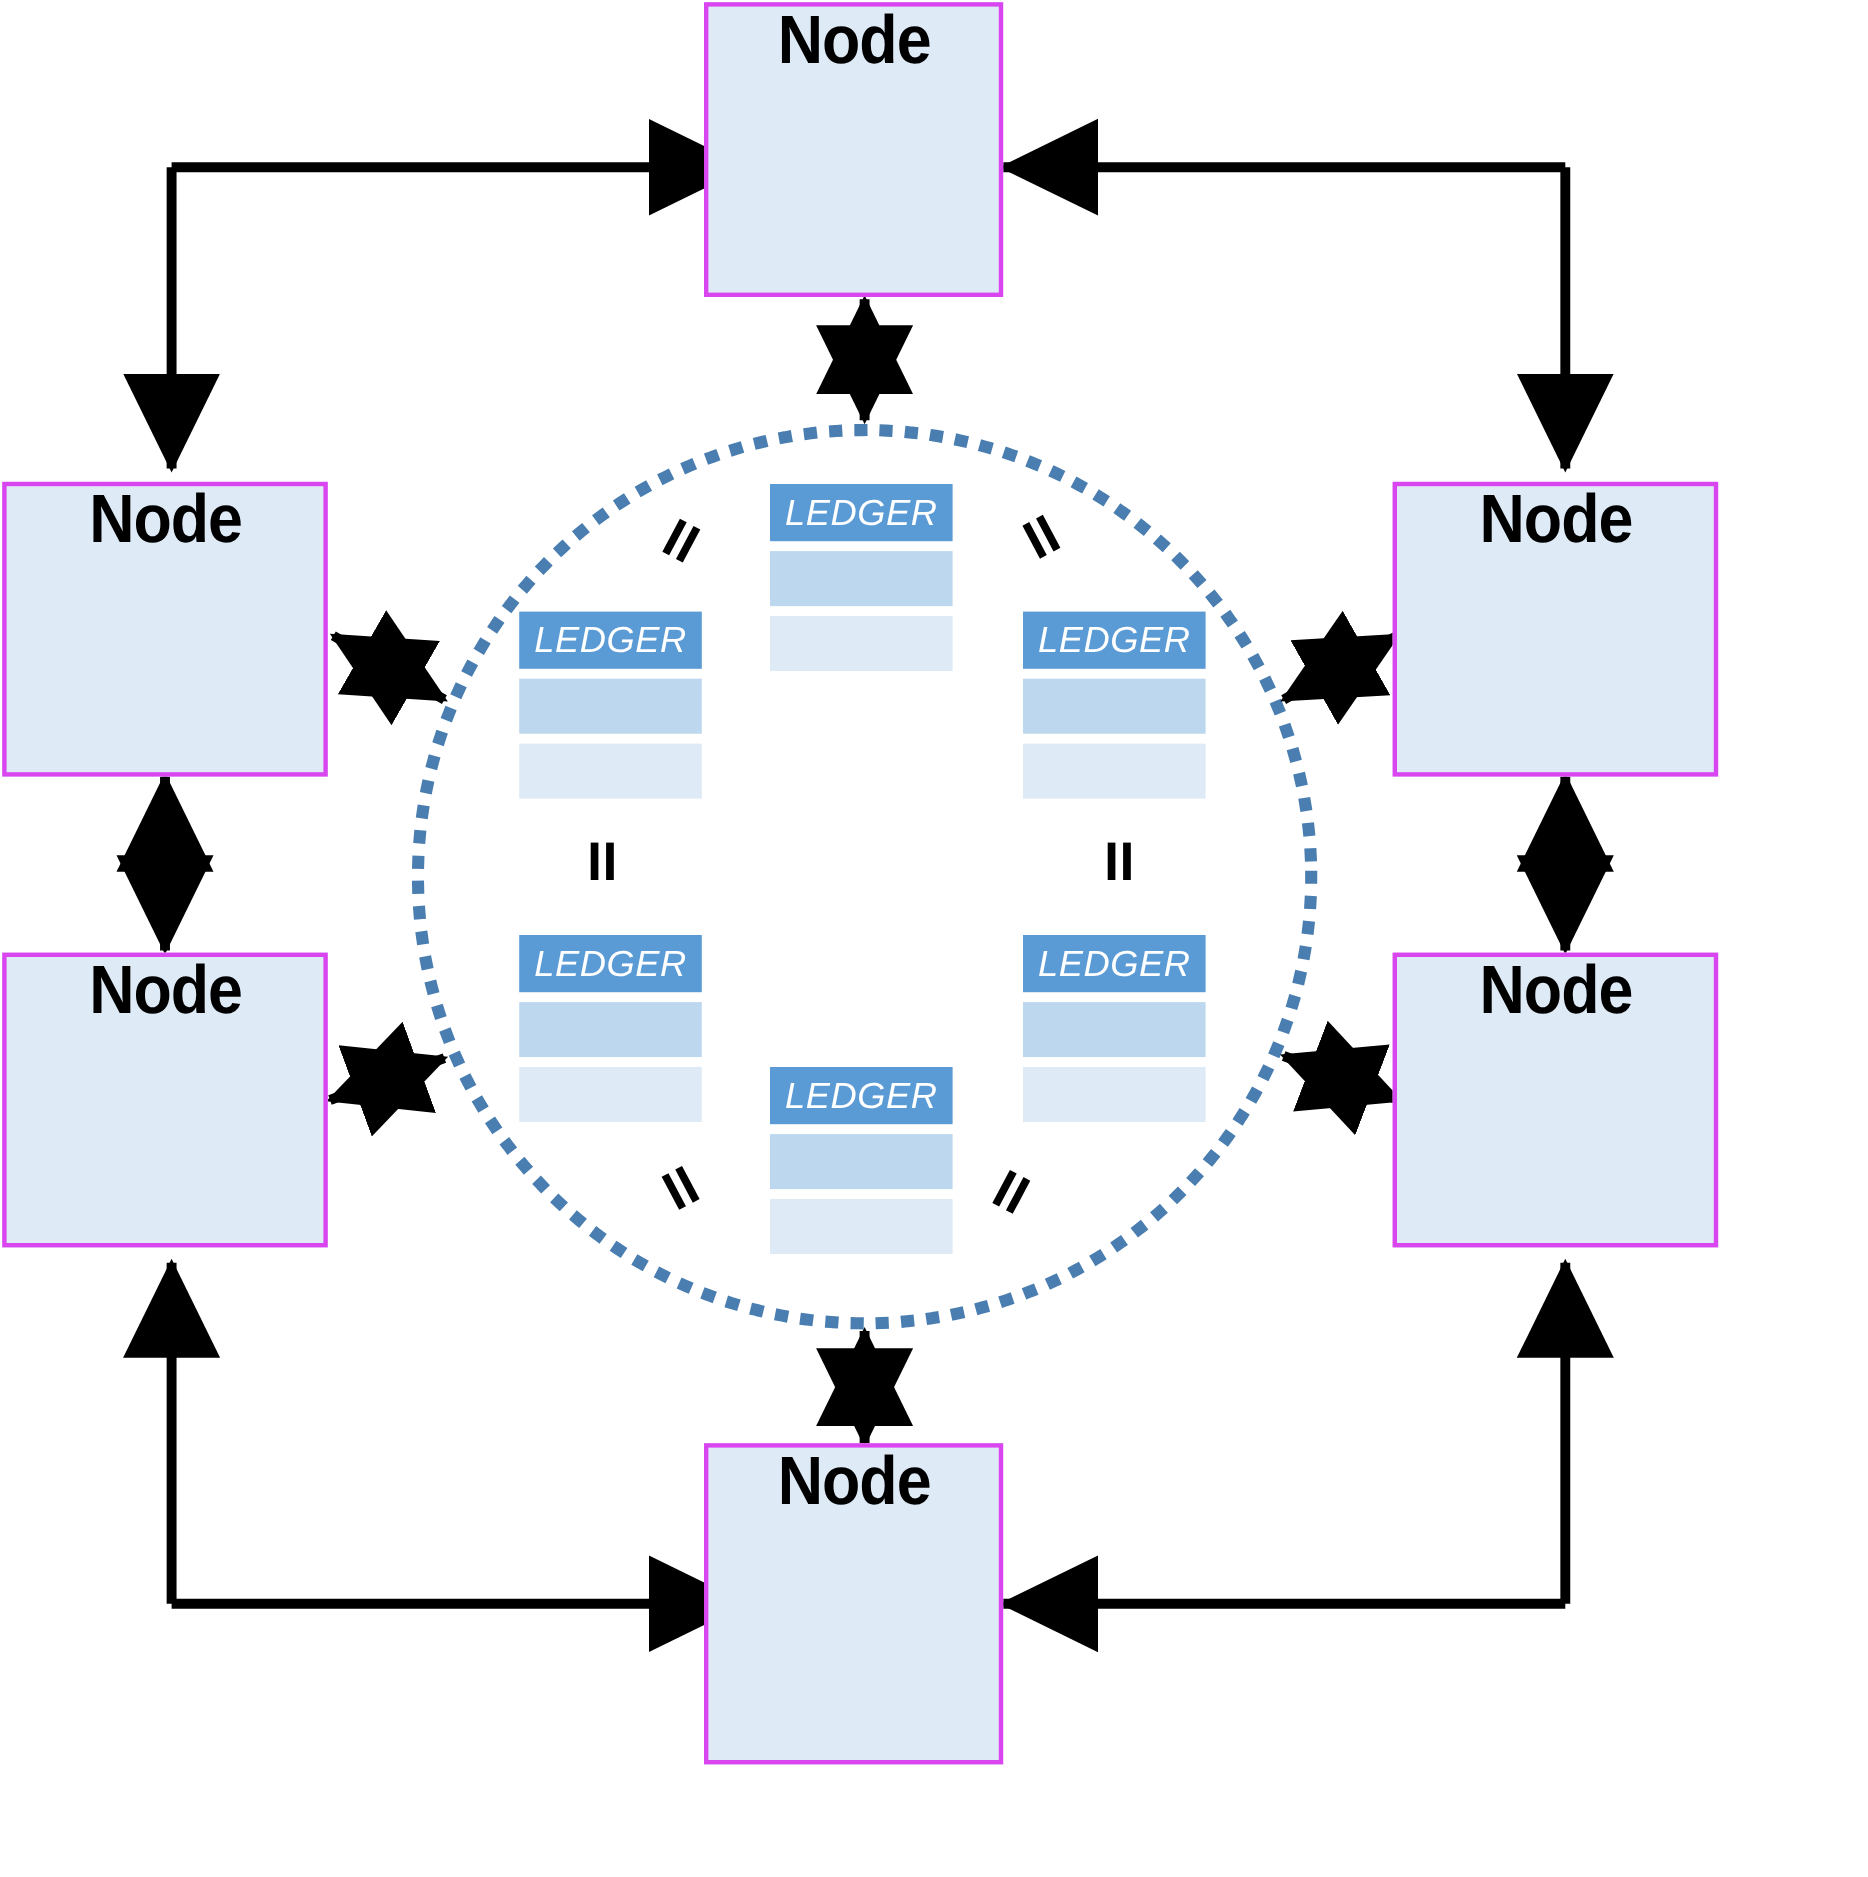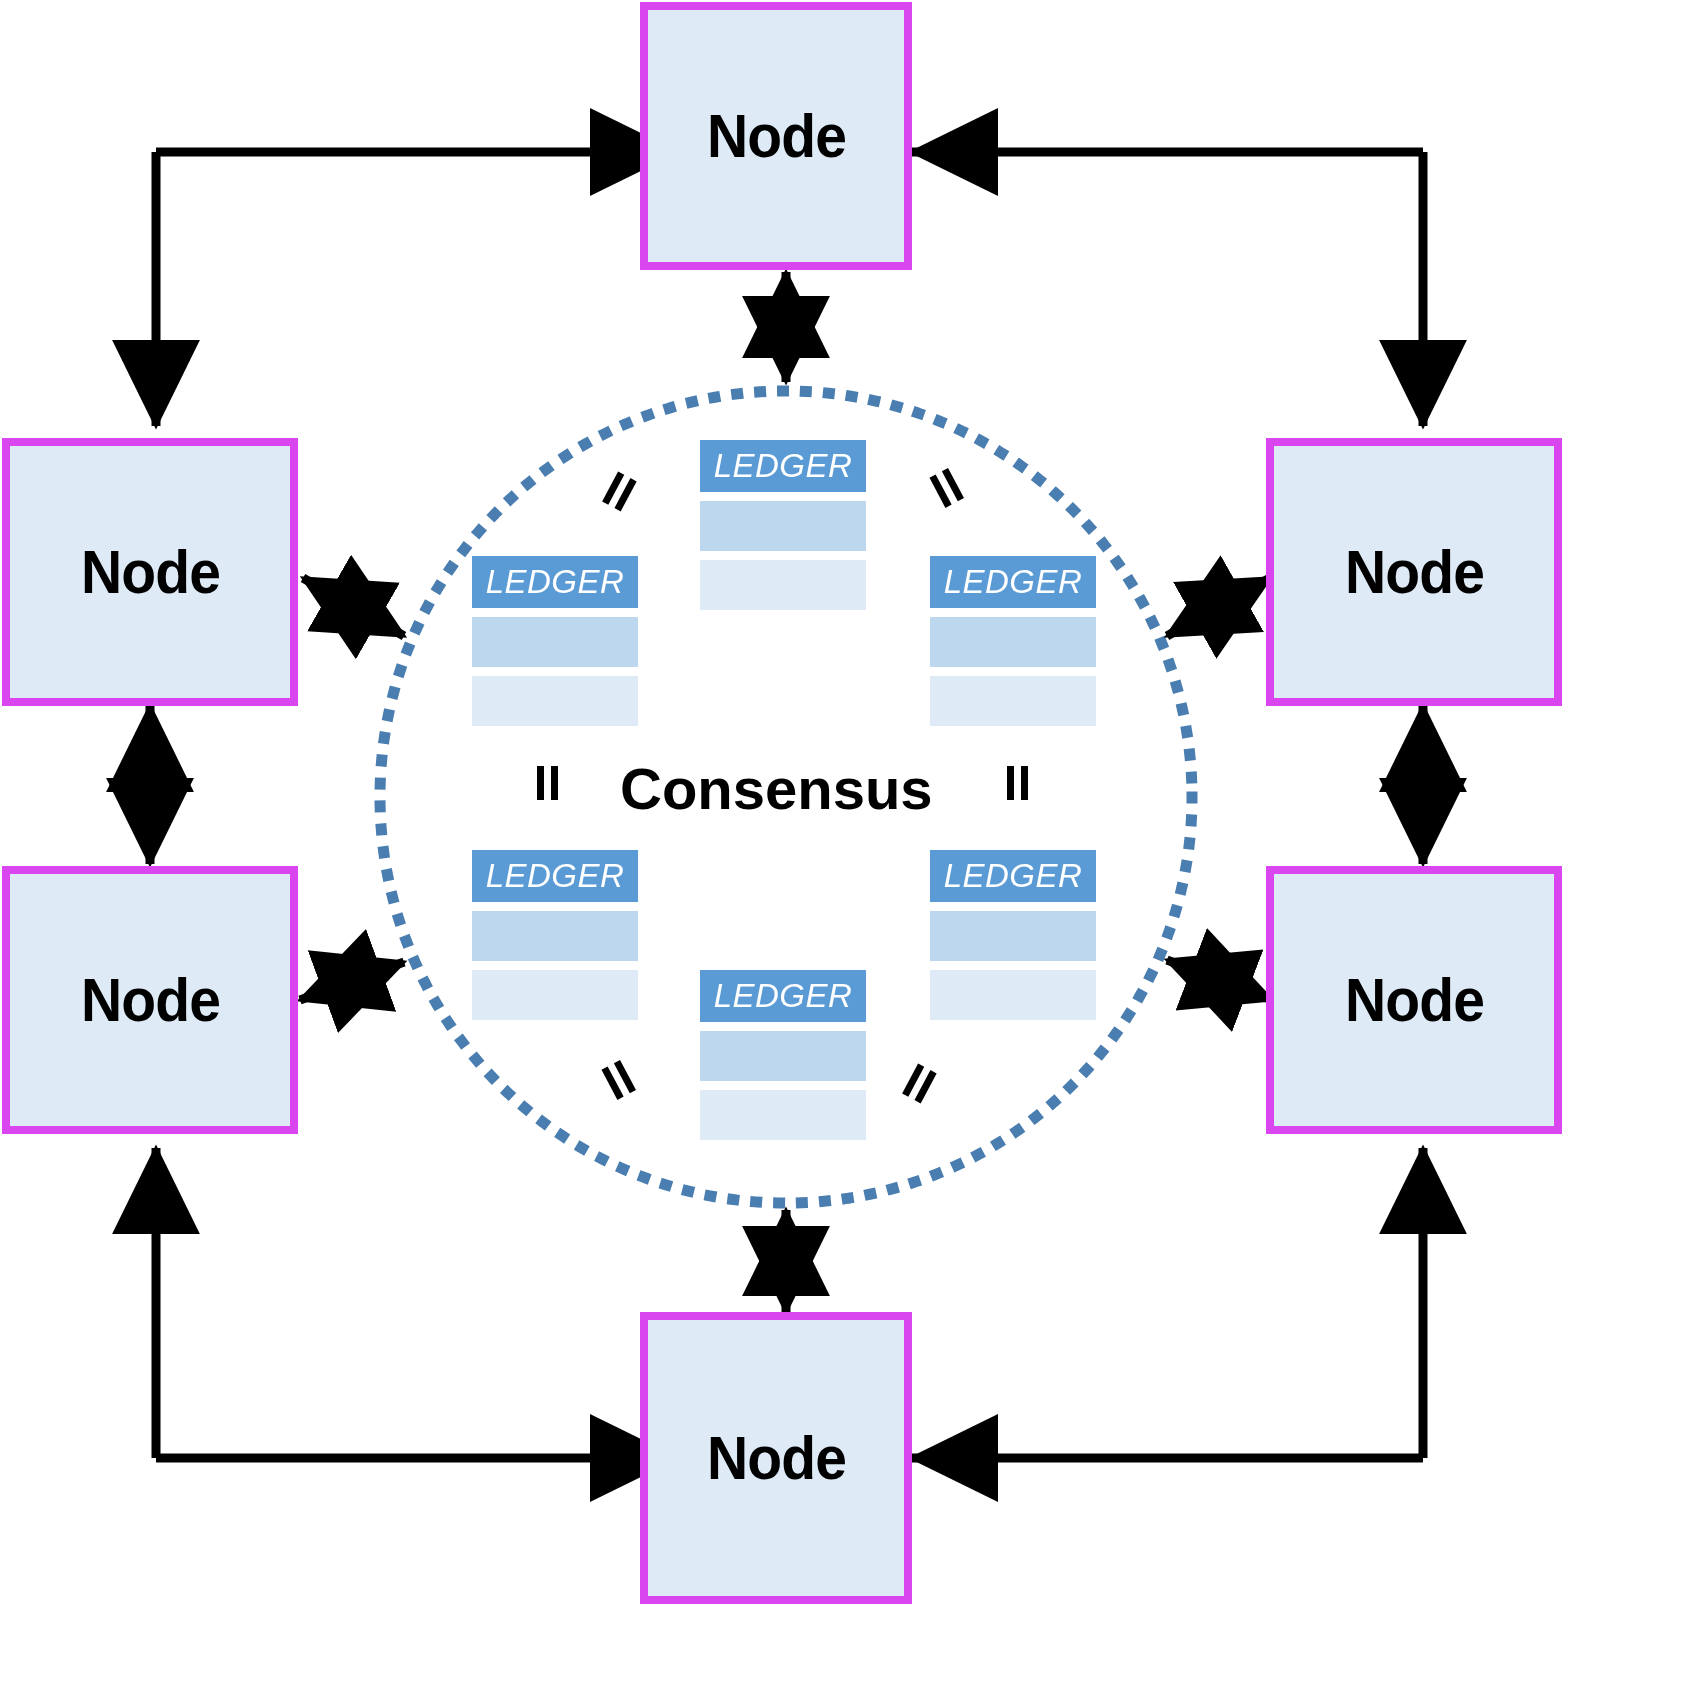--- a/index.html
+++ b/index.html
@@ -21,23 +21,23 @@
     top: 0;
     width: 1698px;
     height: 1706px;
   }
 
   
   .node-box {
     position: absolute;
     box-sizing: border-box;
     background: #DEEBF7;
-    border: 8px solid #d946ef;
+    border: 4px solid #d946ef;
     display: flex;
-    align-items: center;
+    align-items: flex-start;
     justify-content: center;
   }
   .node-label {
     font-family: "Liberation Sans", sans-serif;
     font-weight: bold;
     font-size: 62px;
     color: #000000;
     letter-spacing: -1px;
     line-height: 1;
     transform: scaleX(0.92);
@@ -217,15 +217,14 @@
   </div>
   <div class="eq" style="left:602px; top:1062px; transform:rotate(62deg);">
     <span class="b1"></span>
       <span class="b2"></span>
   </div>
   <div class="eq" style="left:900px; top:1062px; transform:rotate(-62deg);">
     <span class="b1"></span>
       <span class="b2"></span>
   </div>
 
-  <div class="consensus-label" style="left:620px; top:760px;">Consensus</div>
 
 </div>
 
 </body></html>

